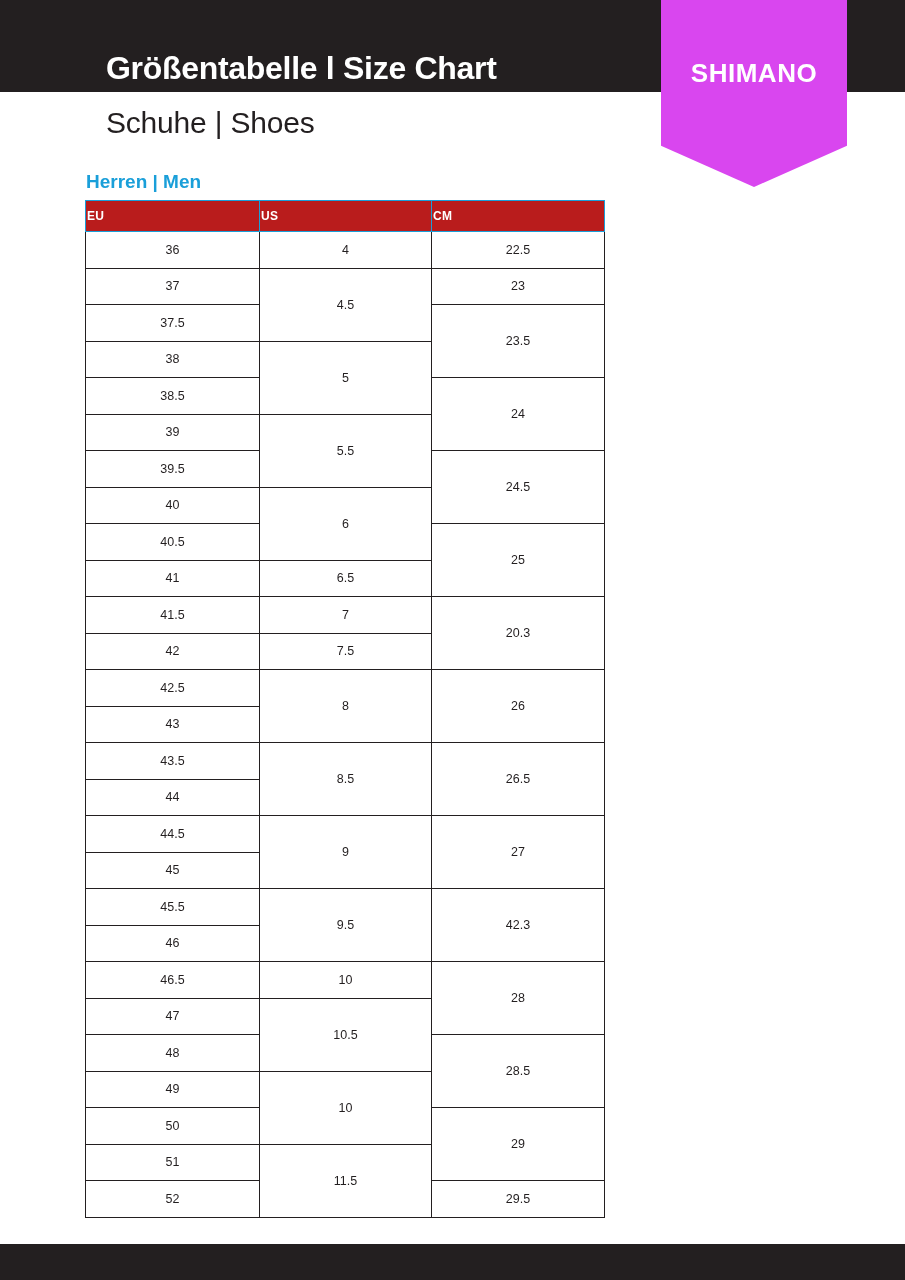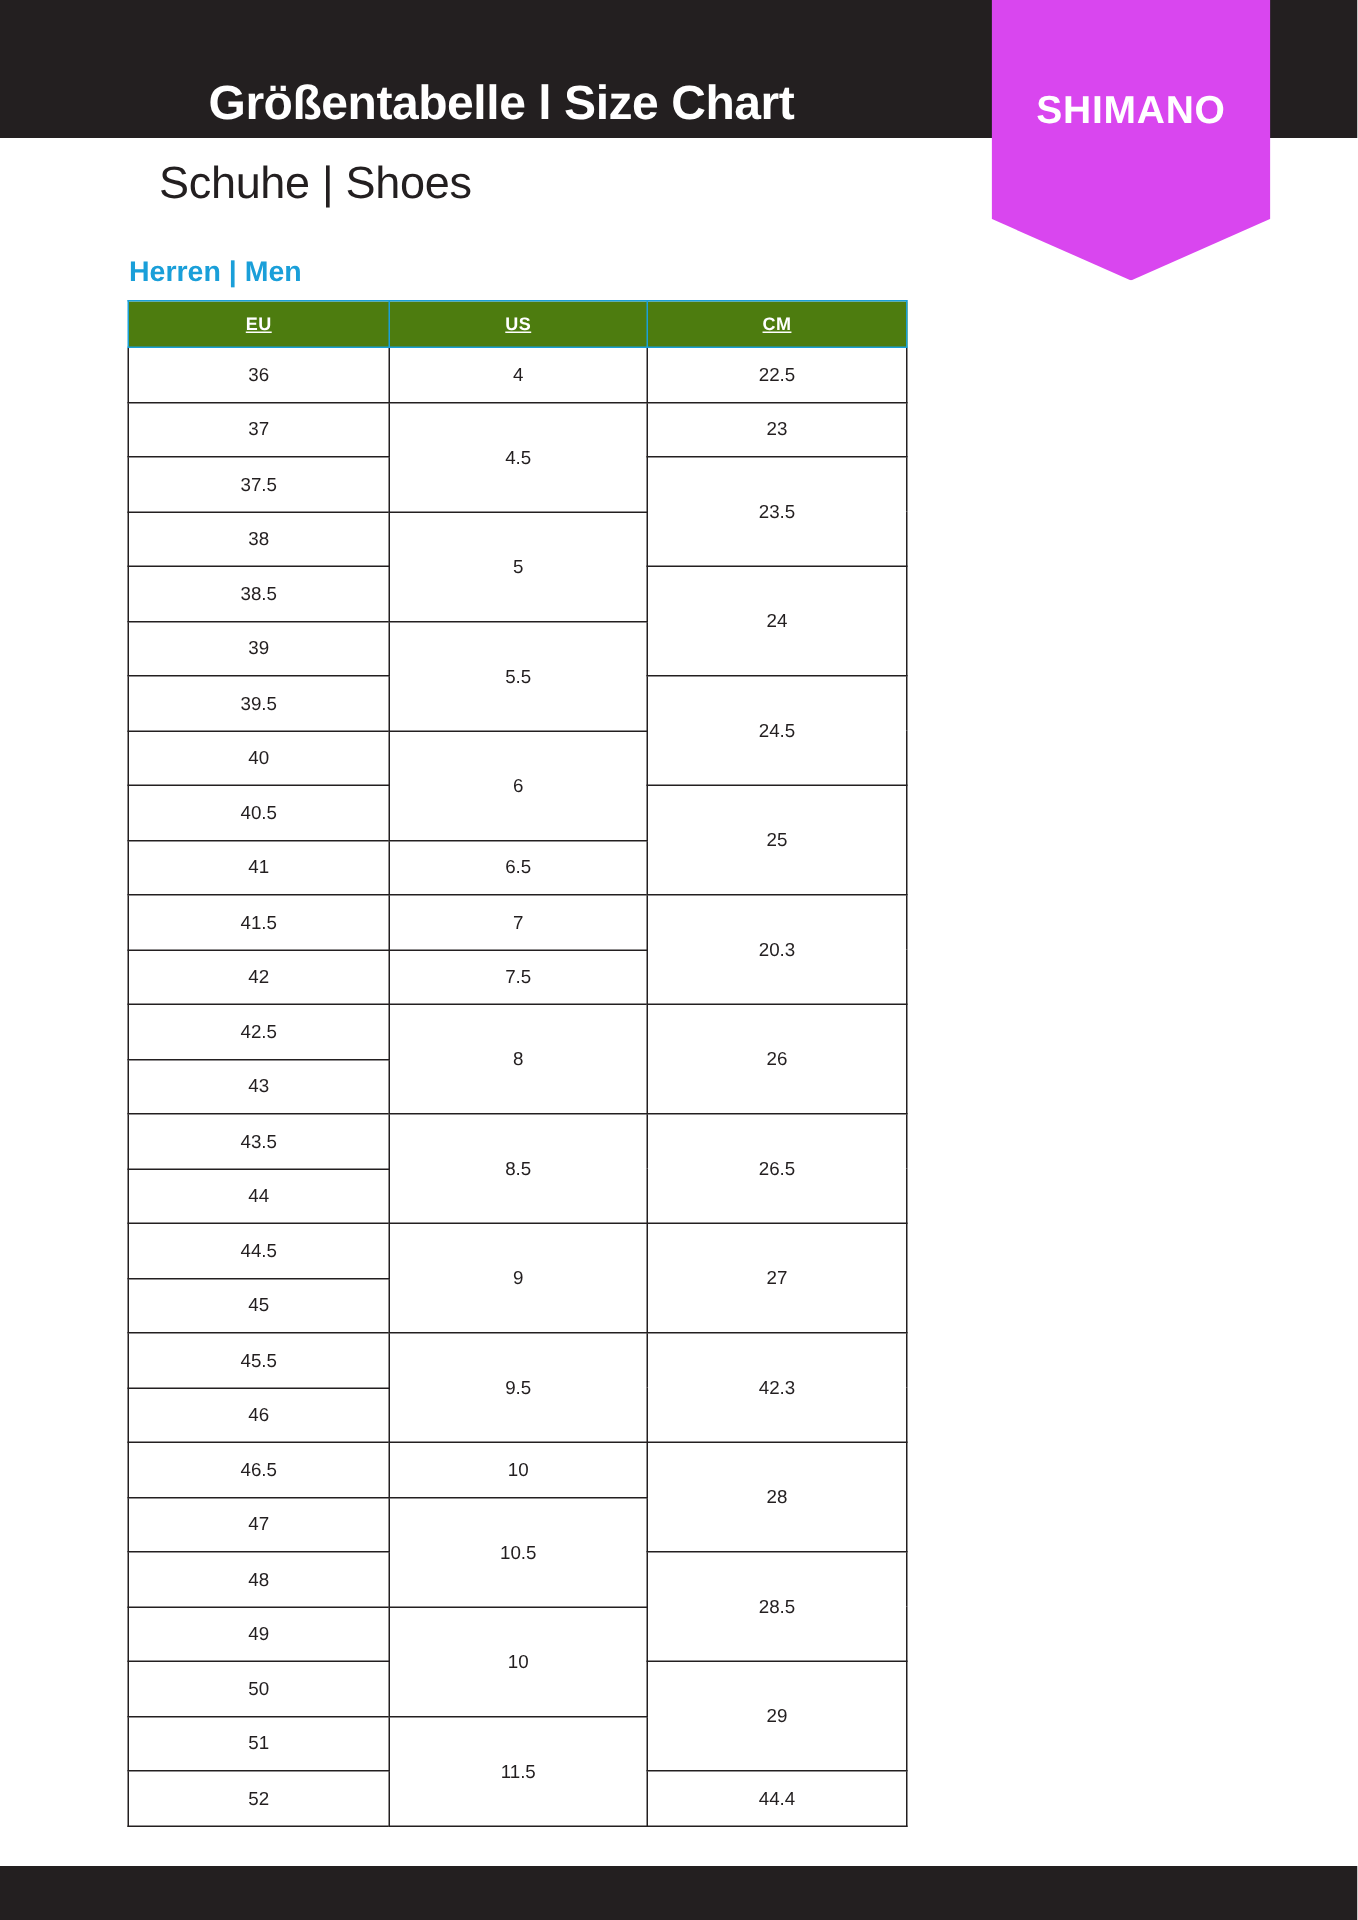--- a/index.html
+++ b/index.html
@@ -60,21 +60,20 @@
   
   .title-main {
     position: absolute;
     top: 50px;
     left: 106px;
     font-size: 32px;
     font-weight: bold;
     color: #231f20;
     letter-spacing: -0.3px;
     z-index: 6;
-    margin-left: 33px;
   }
   .title-main .on-dark {
     color: #ffffff;
   }
   .title-sub {
     position: absolute;
     top: 106px;
     left: 106px;
     font-size: 30px;
     font-weight: normal;
@@ -97,29 +96,28 @@
     top: 200px;
     left: 85px;
     width: 519px;
   }
   table.size-chart {
     border-collapse: collapse;
     table-layout: fixed;
     width: 519px;
   }
   table.size-chart th {
-    background: #4d7c0f;
+    background: #b91c1c;
     color: #ffffff;
     font-size: 12px;
     font-weight: bold;
     height: 31px;
-    text-align: center;
+    text-align: left;
     border: 1px solid #1a9fd9;
     letter-spacing: 0.3px;
-    text-decoration: underline;
   }
   table.size-chart td {
     border: 1px solid #231f20;
     text-align: center;
     font-size: 12.5px;
     color: #231f20;
     height: 36.5px;
     padding: 0;
     vertical-align: middle;
   }
@@ -262,19 +260,19 @@
         <tr>
           <td>50</td>
           <td rowspan="2">29</td>
         </tr>
         <tr>
           <td>51</td>
           <td rowspan="2">11.5</td>
         </tr>
         <tr>
           <td>52</td>
-          <td>44.4</td>
+          <td>29.5</td>
         </tr>
       </tbody>
   </table>
 </div>
 
 <div class="bottom-bar"></div>
 
 </body></html>

